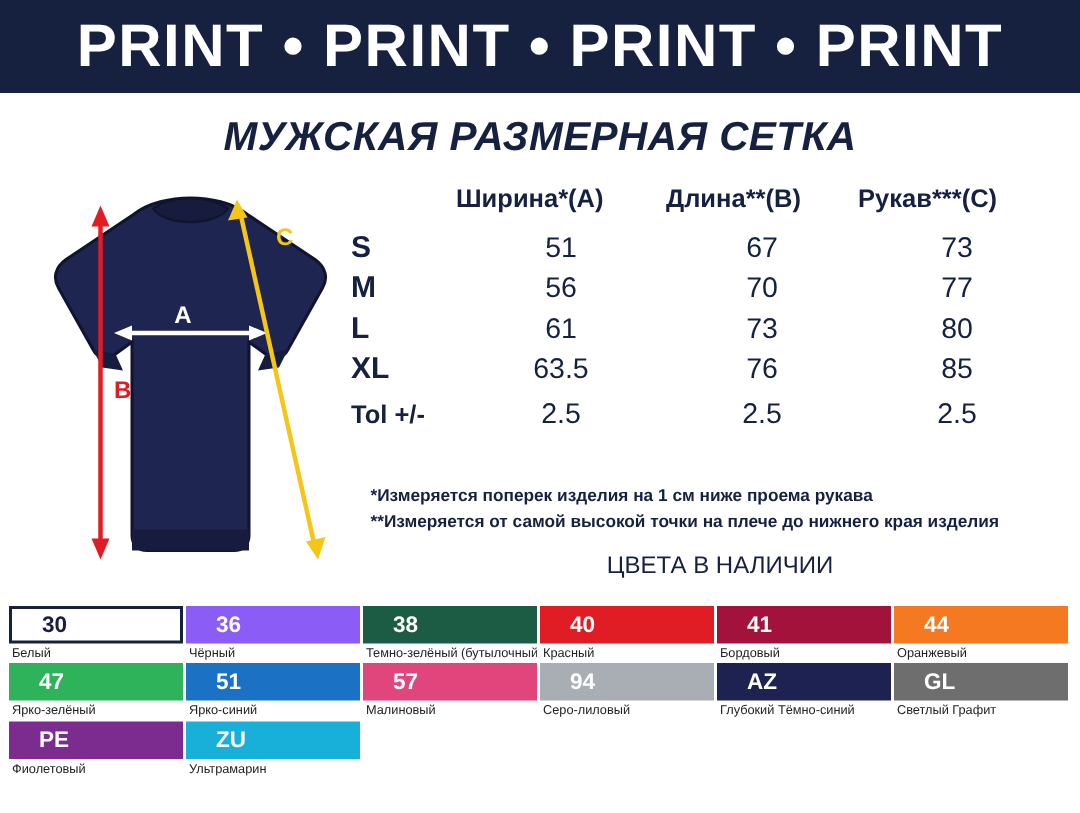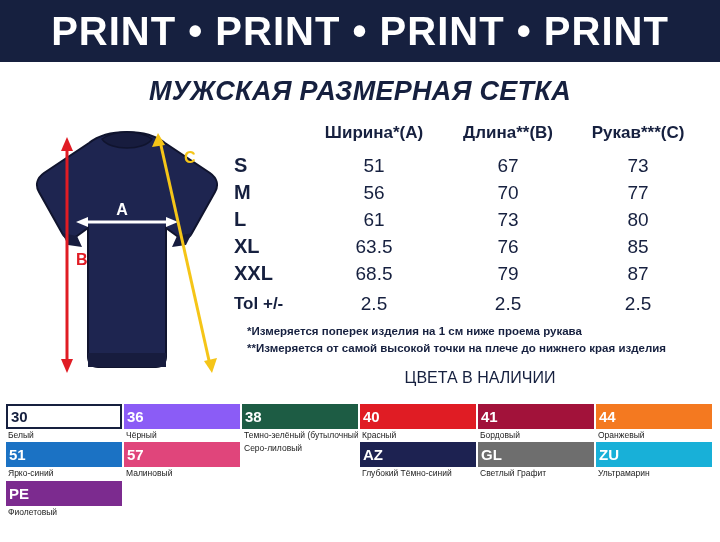--- a/index.html
+++ b/index.html
@@ -59,21 +59,21 @@
   table.sizes {
     border-collapse:collapse;
     width:472px;
     font-size:18px;
   }
   table.sizes th {
     font-weight:bold;
     font-size:17px;
     color:#16203f;
     padding:0 0 9px 0;
-    text-align:center;
+    text-align:left;
     white-space:nowrap;
   }
   table.sizes th.lbl { text-align:left; width:72px; }
   table.sizes td {
     text-align:center;
     padding:2px 0;
     font-size:19px;
     color:#16203f;
   }
   table.sizes td.lbl {
@@ -116,21 +116,21 @@
   }
   .sw {
     width:118px;
     margin:0 0 2px 0;
     padding:0 1px;
   }
   .sw .chip {
     height:25px;
     display:flex;
     align-items:center;
-    padding-left:3px;
+    padding-left:20px;
     font-size:15px;
     font-weight:bold;
   }
   .sw .chipname {
     font-size:8.5px;
     color:#222;
     padding-left:2px;
     padding-top:2px;
     line-height:1.1;
     white-space:nowrap;
@@ -214,26 +214,20 @@
           <td>61</td>
           <td>73</td>
           <td>80</td>
         </tr>
         <tr>
           <td class="lbl">XL</td>
           <td>63.5</td>
           <td>76</td>
           <td>85</td>
         </tr>
-        <tr>
-          <td class="lbl">XXL</td>
-          <td>68.5</td>
-          <td>79</td>
-          <td>87</td>
-        </tr>
         <tr class="tol">
           <td class="lbl">Tol +/-</td>
           <td>2.5</td>
           <td>2.5</td>
           <td>2.5</td>
         </tr>
       </tbody>
     </table>
   </div>
 
@@ -277,52 +271,61 @@
     <div class="chipname">Бордовый</div>
   </div>
   <div class="sw">
     <div class="chip" style="background:#f47920;color:#ffffff">
       <span>44</span>
     </div>
     <div class="chipname">Оранжевый</div>
   </div>
 
   <div class="sw">
+    <div class="chip" style="background:#2eb35a;color:#ffffff">
+      <span>47</span>
+    </div>
+    <div class="chipname">Ярко-зелёный</div>
+  </div>
+  <div class="sw">
     <div class="chip" style="background:#1b72c4;color:#ffffff">
       <span>51</span>
     </div>
     <div class="chipname">Ярко-синий</div>
   </div>
   <div class="sw">
     <div class="chip" style="background:#e0457b;color:#ffffff">
       <span>57</span>
     </div>
     <div class="chipname">Малиновый</div>
   </div>
   <div class="sw">
+    <div class="chip" style="background:#a9adb4;color:#ffffff">
+      <span>94</span>
+    </div>
     <div class="chipname">Серо-лиловый</div>
   </div>
   <div class="sw">
     <div class="chip" style="background:#1d2251;color:#ffffff">
       <span>AZ</span>
     </div>
     <div class="chipname">Глубокий Тёмно-синий</div>
   </div>
   <div class="sw">
     <div class="chip" style="background:#6e6e6e;color:#ffffff">
       <span>GL</span>
     </div>
     <div class="chipname">Светлый Графит</div>
   </div>
 
   <div class="sw">
+    <div class="chip" style="background:#7c2b8f;color:#ffffff">
+      <span>PE</span>
+    </div>
+    <div class="chipname">Фиолетовый</div>
+  </div>
+  <div class="sw">
     <div class="chip" style="background:#18b0d8;color:#ffffff">
       <span>ZU</span>
     </div>
     <div class="chipname">Ультрамарин</div>
   </div>
-  <div class="sw">
-    <div class="chip" style="background:#7c2b8f;color:#ffffff">
-      <span>PE</span>
-    </div>
-    <div class="chipname">Фиолетовый</div>
-  </div>
 </div>
 
 </body></html>

